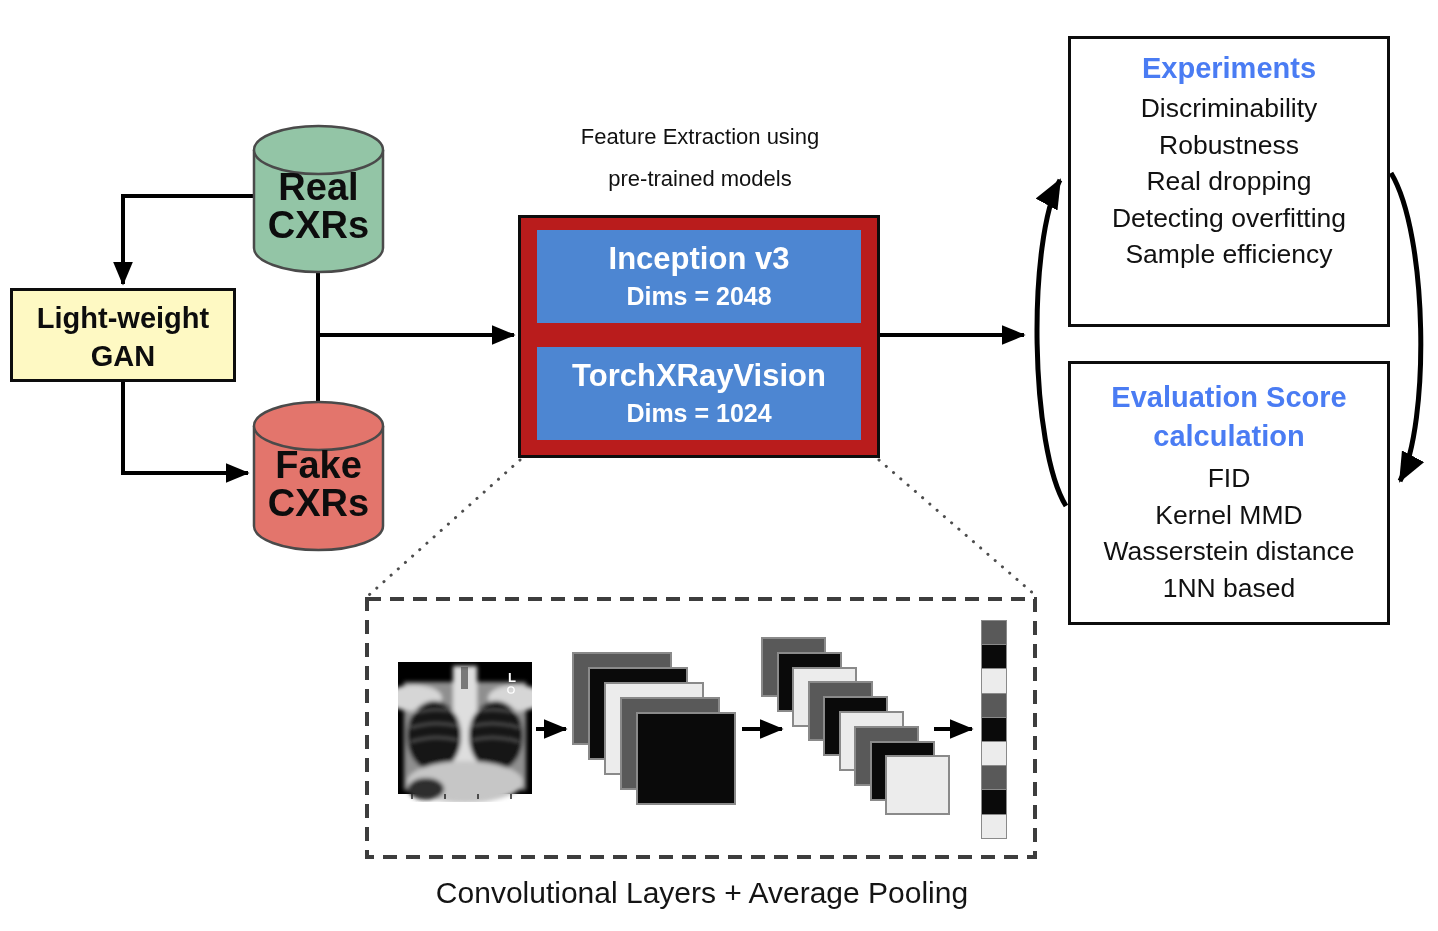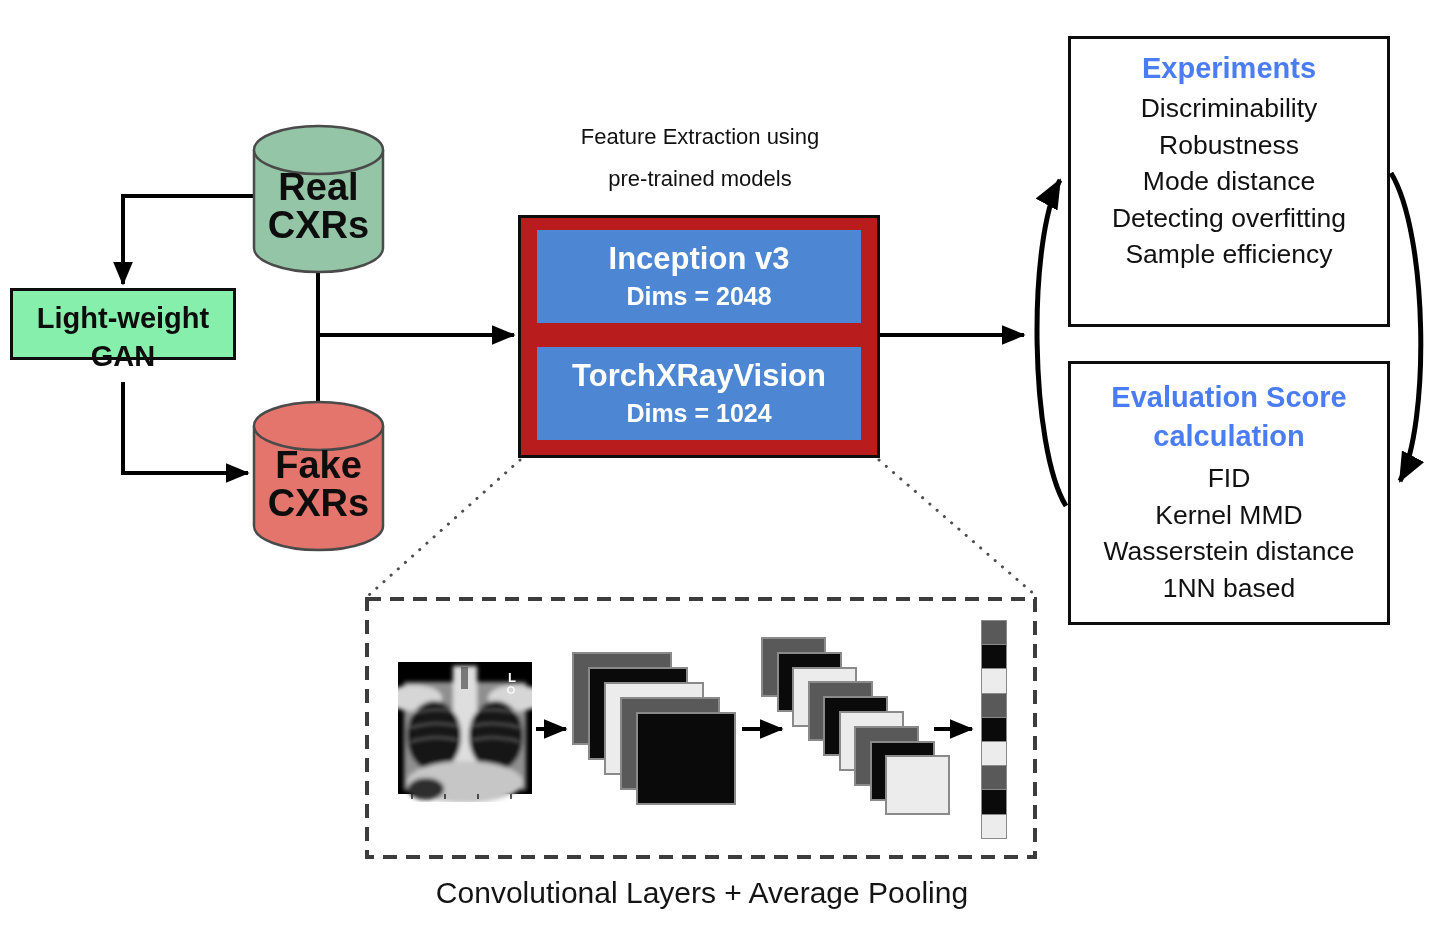--- a/index.html
+++ b/index.html
@@ -10,21 +10,21 @@
   #overlay{position:absolute;left:0;top:0;width:1438px;height:931px;pointer-events:none;}
   
   .cyl{position:absolute;width:133px;}
   .cyl svg{display:block;}
   .cyl-label{
     position:absolute;left:0;top:0;width:100%;text-align:center;
     font-weight:700;font-size:38px;line-height:38px;color:#0d0d0d;
   }
   
   .gan-box{
-    position:absolute;left:10px;top:288px;width:226px;height:72px;background:#86efac;
+    position:absolute;left:10px;top:288px;width:226px;height:94px;background:#fef9c3;
     border:3px solid #0d0d0d;box-sizing:border-box;text-align:center;
     font-weight:700;font-size:29px;line-height:38px;padding-top:8px;color:#0d0d0d;
   }
   .fx-title{
     position:absolute;left:480px;top:116px;width:440px;text-align:center;
     font-size:22px;line-height:42px;color:#111;
   }
   .fx-box{
     position:absolute;left:518px;top:215px;width:362px;height:243px;background:#b91c1c;
     border:3px solid #0d0d0d;box-sizing:border-box;
@@ -127,21 +127,21 @@
       <div class="model-name">TorchXRayVision</div>
       <div class="model-dims">Dims = 1024</div>
     </div>
   </div>
 
   <div class="panel" id="experiments-box">
     <div class="panel-title">Experiments</div>
     <div>
         <div class="panel-item">Discriminability</div>
         <div class="panel-item">Robustness</div>
-        <div class="panel-item">Mode distance</div>
+        <div class="panel-item">Real dropping</div>
         <div class="panel-item">Detecting overfitting</div>
         <div class="panel-item">Sample efficiency</div>
       </div>
   </div>
 
   <div class="panel" id="evaluation-box">
     <div class="panel-title two-line">
       <div>Evaluation Score</div>
       <div>calculation</div>
     </div>

